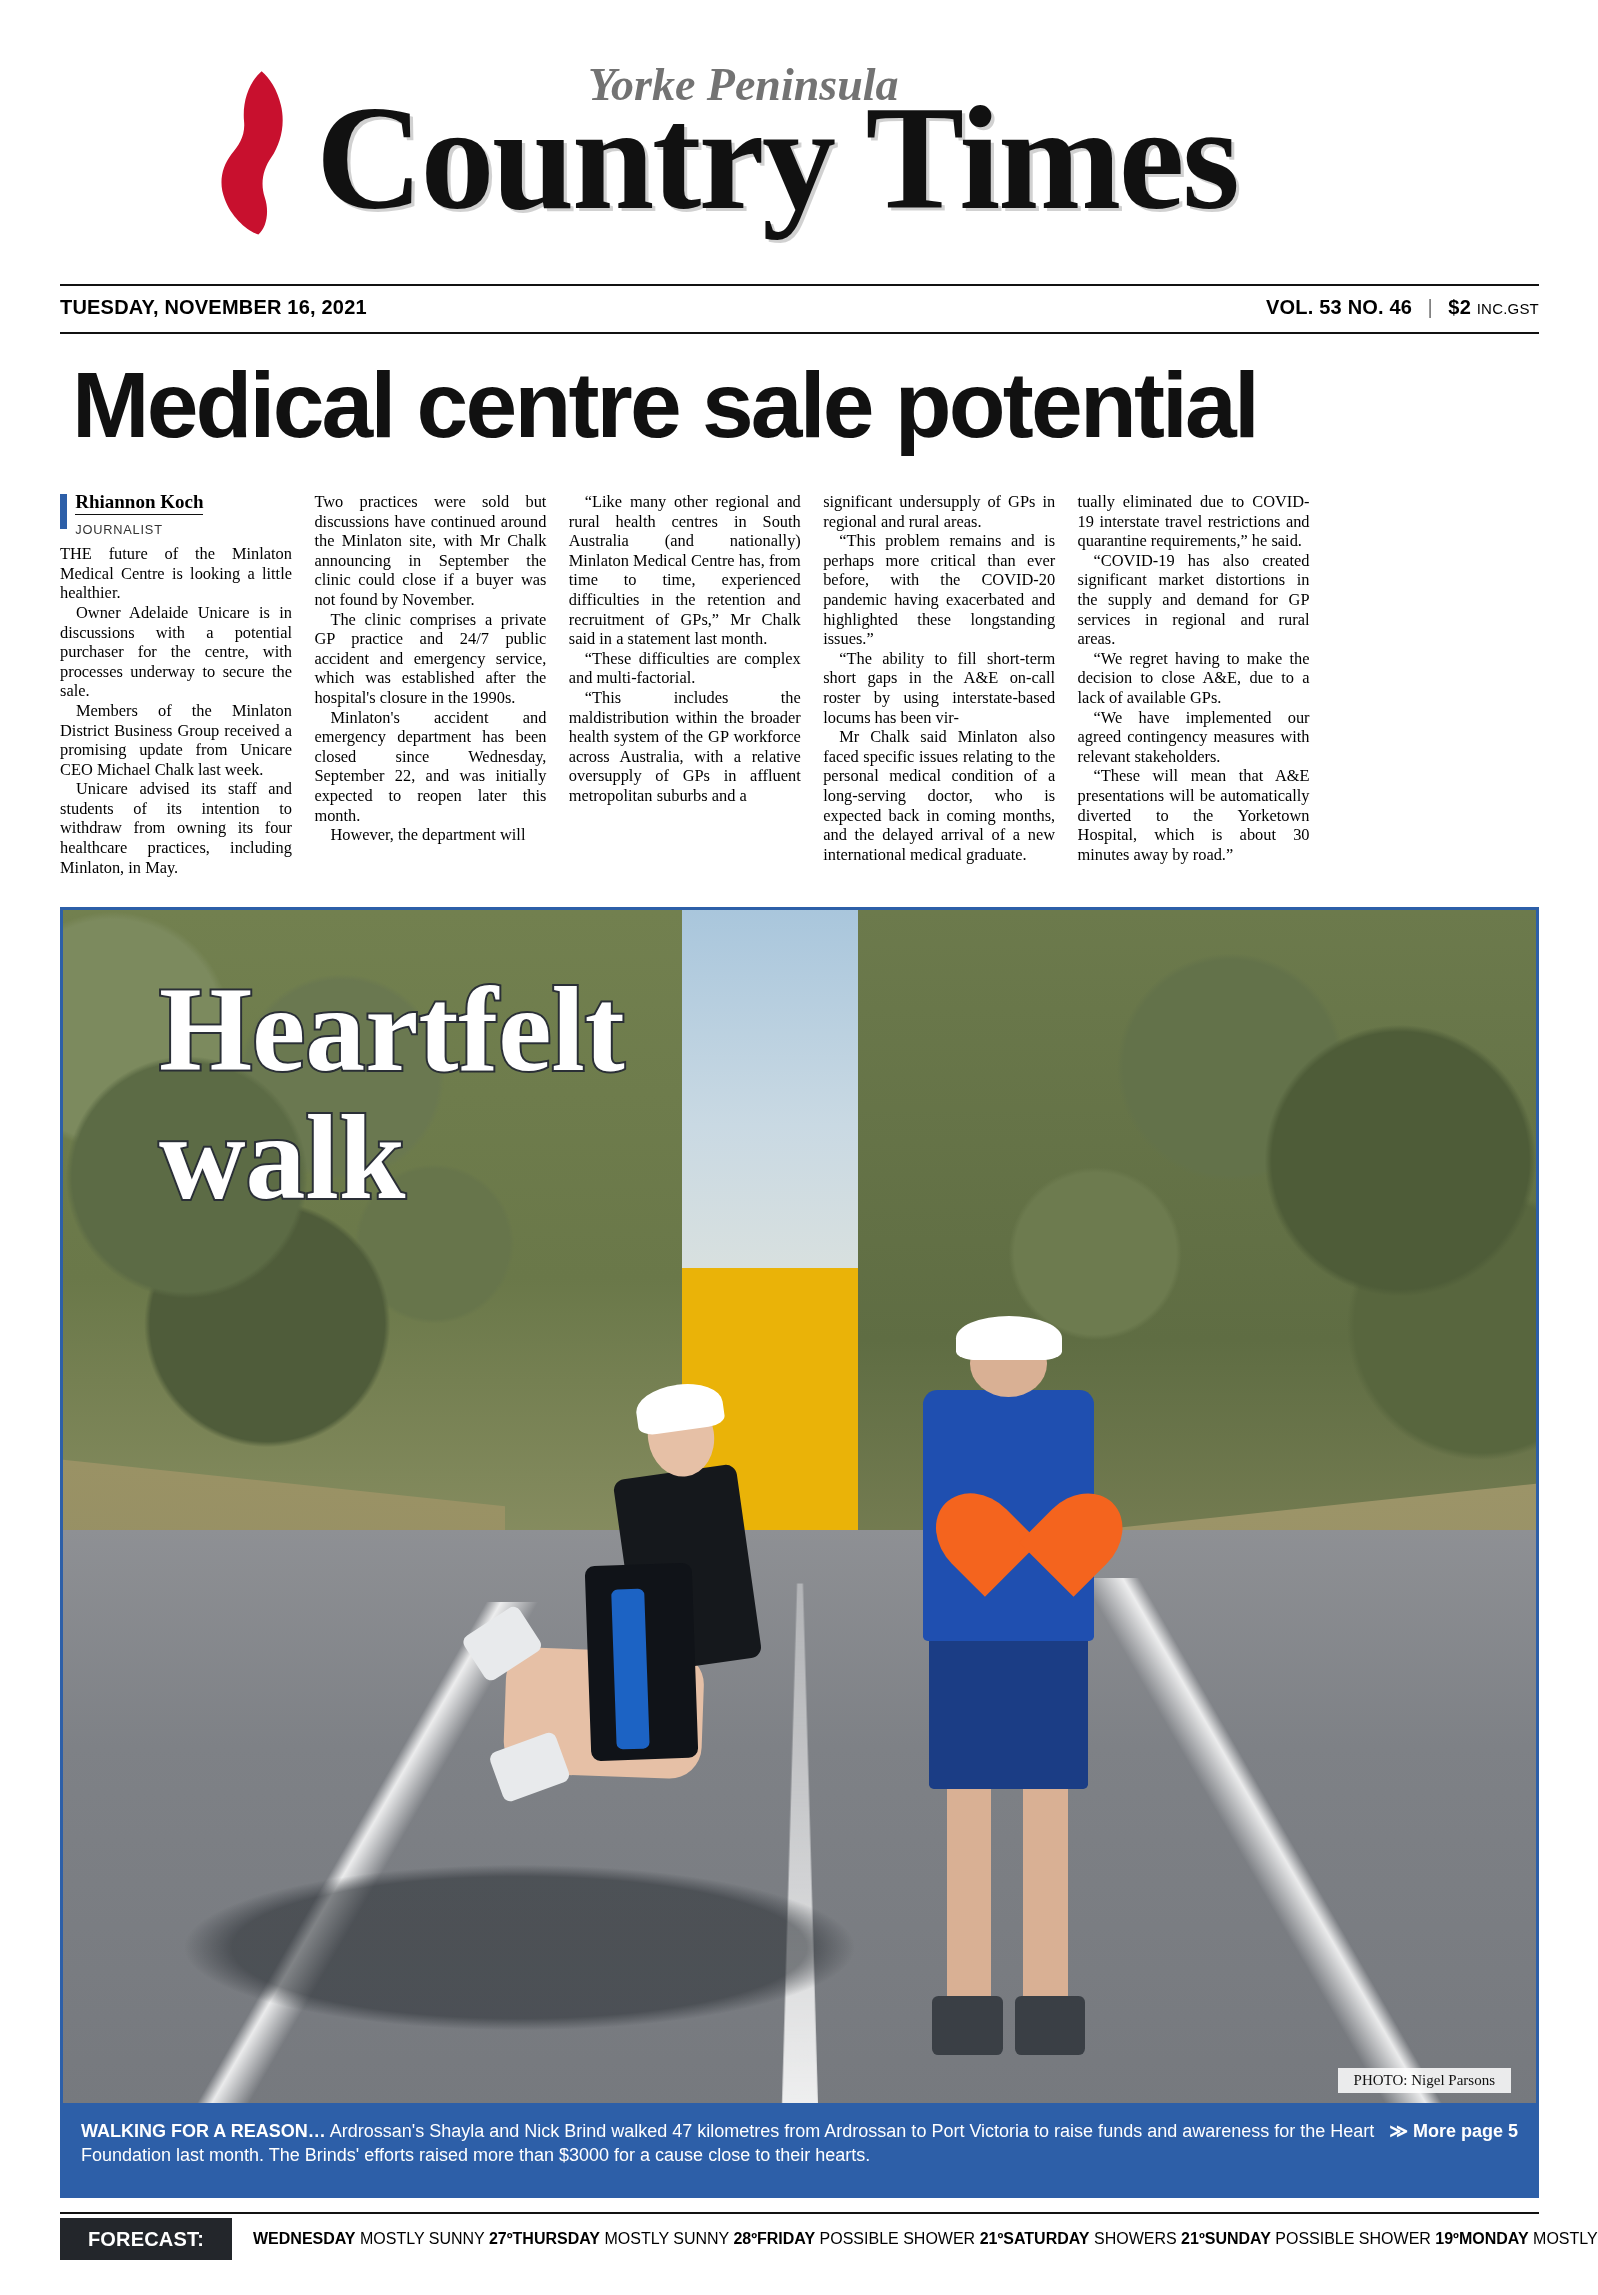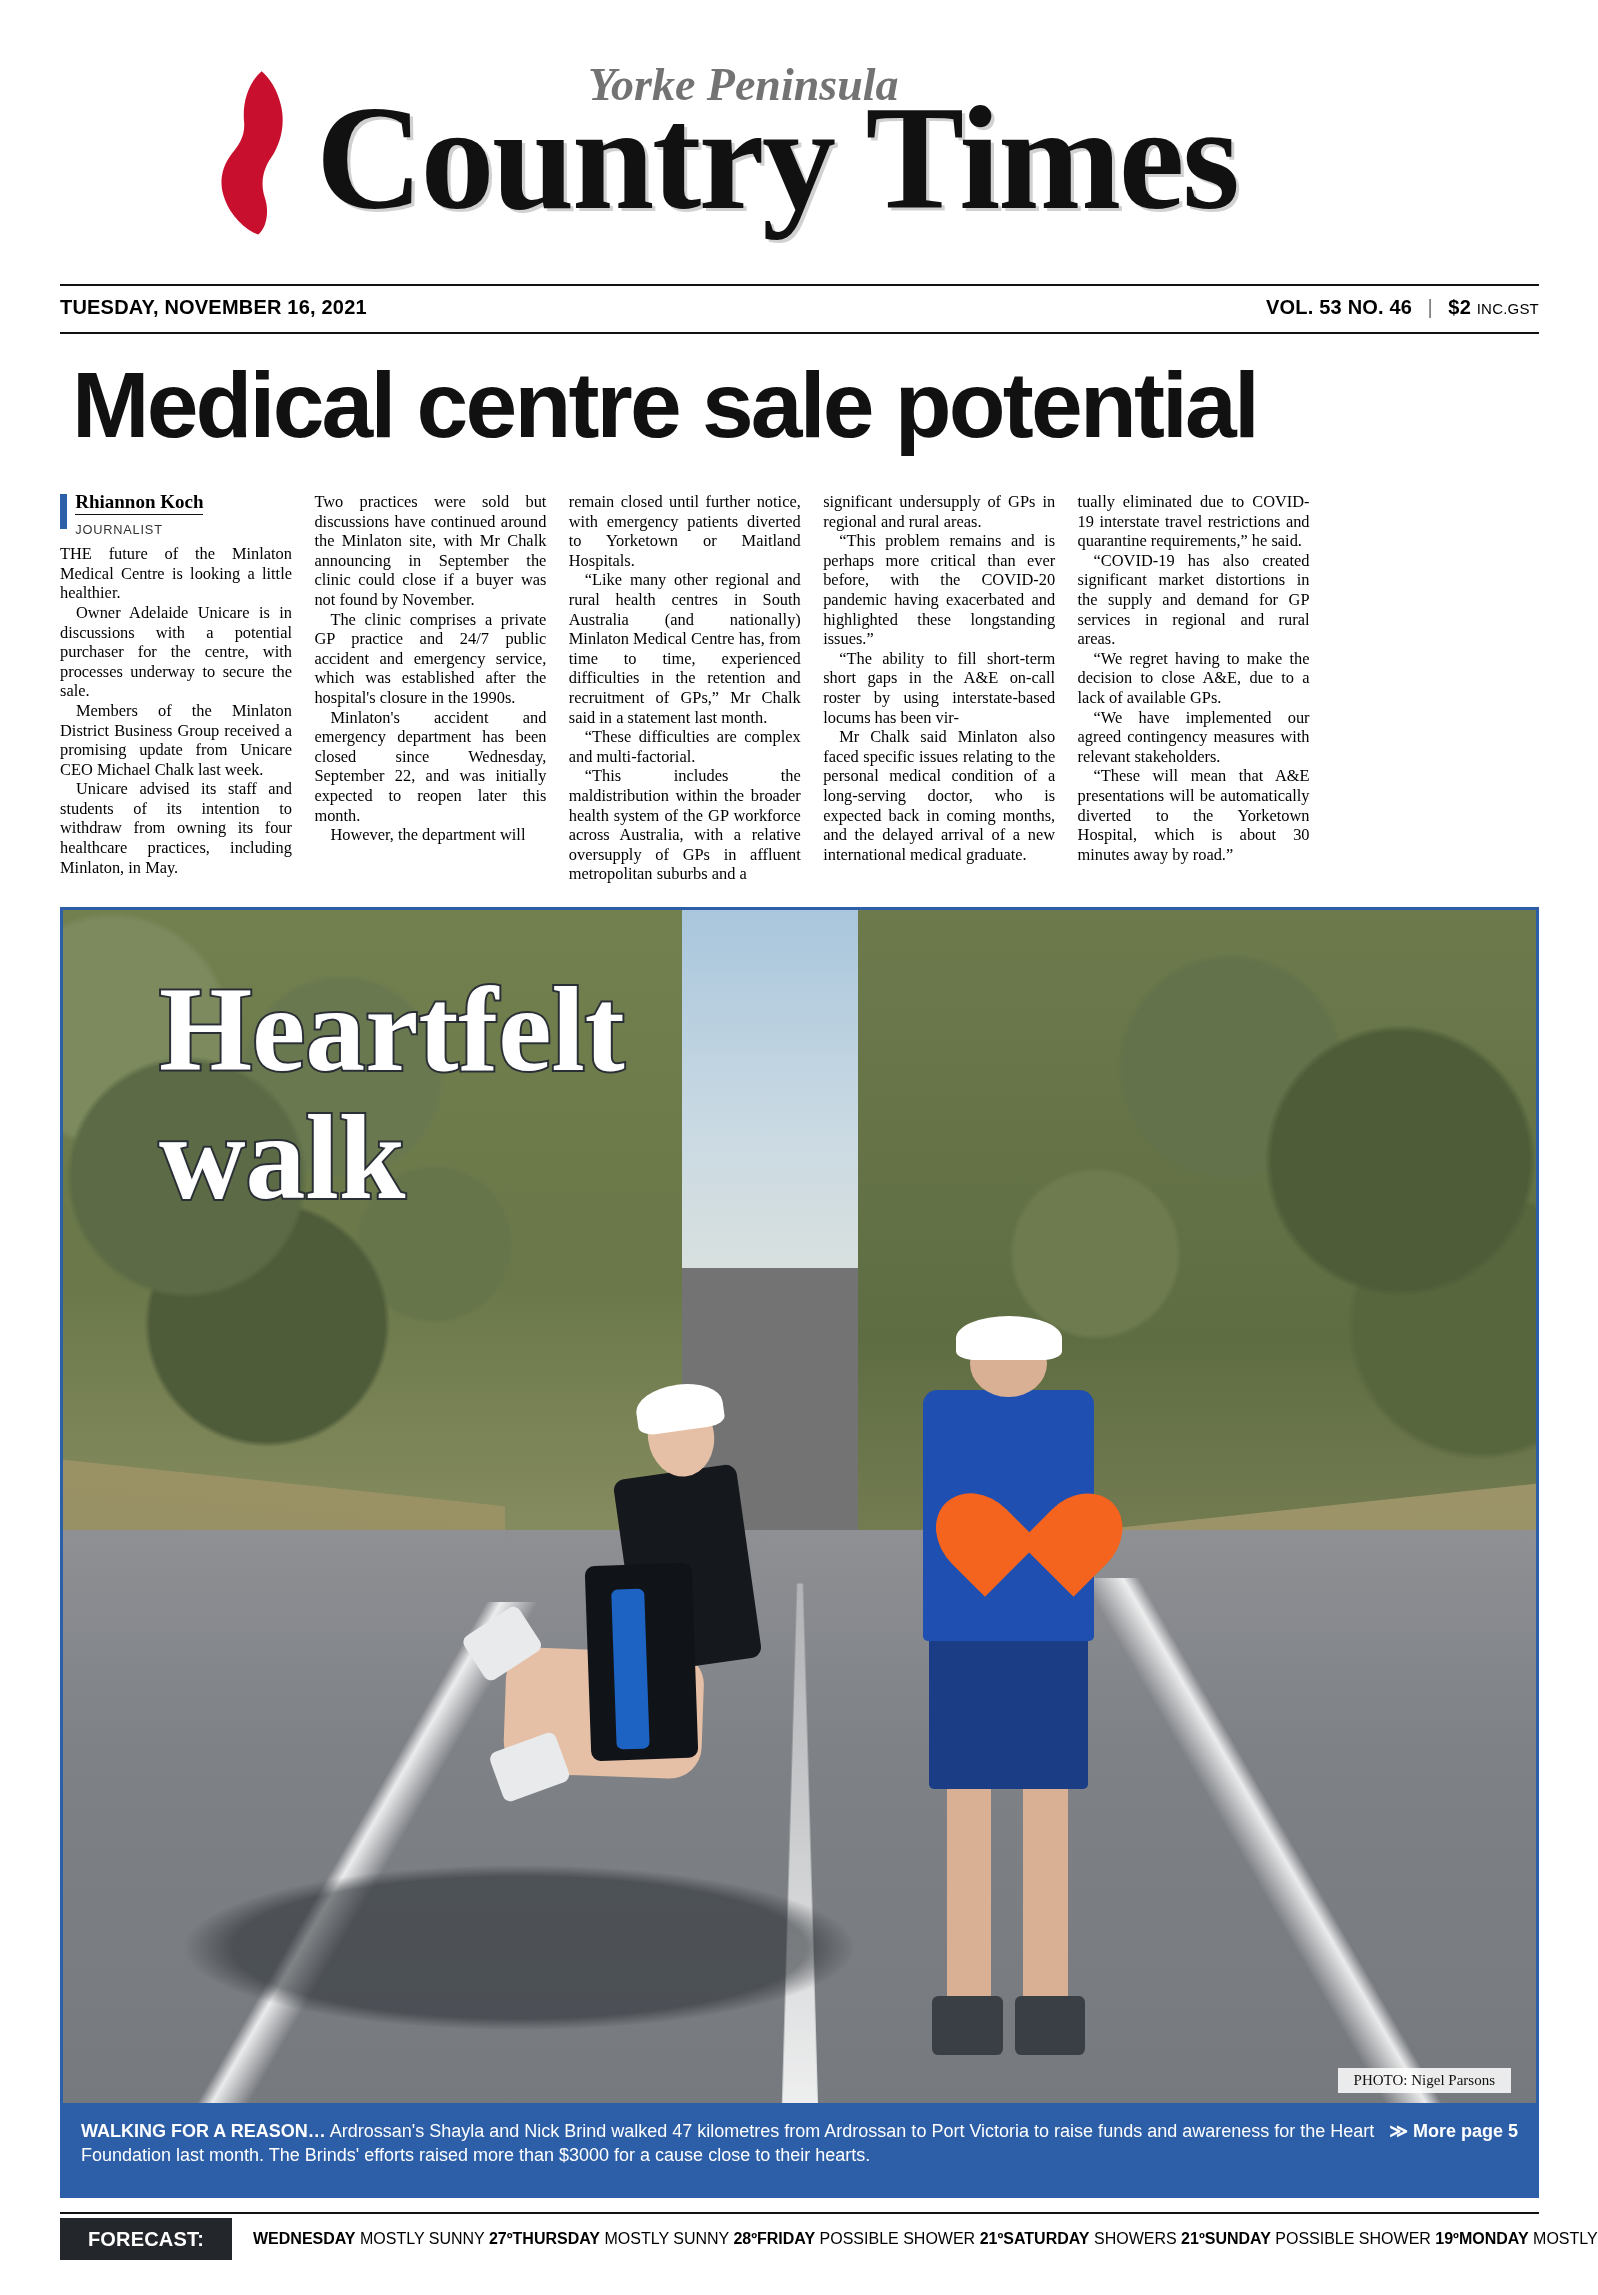--- a/index.html
+++ b/index.html
@@ -70,21 +70,21 @@
     border-bottom:1.6px solid #111;padding-bottom:2.4px;display:block;
   }
   .byline-text .role{
     font-family:"Liberation Sans",sans-serif;font-size:12.8px;letter-spacing:0.8px;
     color:#333;display:block;margin-top:4.8px;
   }
 
   
   .photo-wrap{
     position:absolute;left:60px;top:907px;width:1479px;height:1199px;
-    border:3.2px solid #2d5fa8;box-sizing:border-box;background:#737373;
+    border:3.2px solid #2d5fa8;box-sizing:border-box;background:#eab308;
     overflow:hidden;
   }
   .photo{position:absolute;inset:0;overflow:hidden;}
   
   .sky{position:absolute;left:0;top:0;width:100%;height:30%;
     background:linear-gradient(180deg,#a9c6dc 0%,#c9d9e3 60%,#d8e0df 100%);}
   .trees-l{position:absolute;left:0;top:0;width:42%;height:56%;
     background:
       radial-gradient(circle at 20% 40%, #5c6b45 0 18%, transparent 19%),
       radial-gradient(circle at 45% 25%, #6a7850 0 16%, transparent 17%),
@@ -222,21 +222,20 @@
     </div>
 
     <div class="col">
       <p class="first">Two practices were sold but discussions have continued around the Minlaton site, with Mr Chalk announcing in September the clinic could close if a buyer was not found by November.</p>
       <p>The clinic comprises a private GP practice and 24/7 public accident and emergency service, which was established after the hospital's closure in the 1990s.</p>
       <p>Minlaton's accident and emergency department has been closed since Wednesday, September 22, and was initially expected to reopen later this month.</p>
       <p>However, the department will</p>
     </div>
 
     <div class="col">
-      <p class="first">remain closed until further notice, with emergency patients diverted to Yorketown or Maitland Hospitals.</p>
       <p>“Like many other regional and rural health centres in South Australia (and nationally) Minlaton Medical Centre has, from time to time, experienced difficulties in the retention and recruitment of GPs,” Mr Chalk said in a statement last month.</p>
       <p>“These difficulties are complex and multi-factorial.</p>
       <p>“This includes the maldistribution within the broader health system of the GP workforce across Australia, with a relative oversupply of GPs in affluent metropolitan suburbs and a</p>
     </div>
 
     <div class="col">
       <p class="first">significant undersupply of GPs in regional and rural areas.</p>
       <p>“This problem remains and is perhaps more critical than ever before, with the COVID-20 pandemic having exacerbated and highlighted these longstanding issues.”</p>
       <p>“The ability to fill short-term short gaps in the A&amp;E on-call roster by using interstate-based locums has been vir-</p>
       <p>Mr Chalk said Minlaton also faced specific issues relating to the personal medical condition of a long-serving doctor, who is expected back in coming months, and the delayed arrival of a new international medical graduate.</p>

